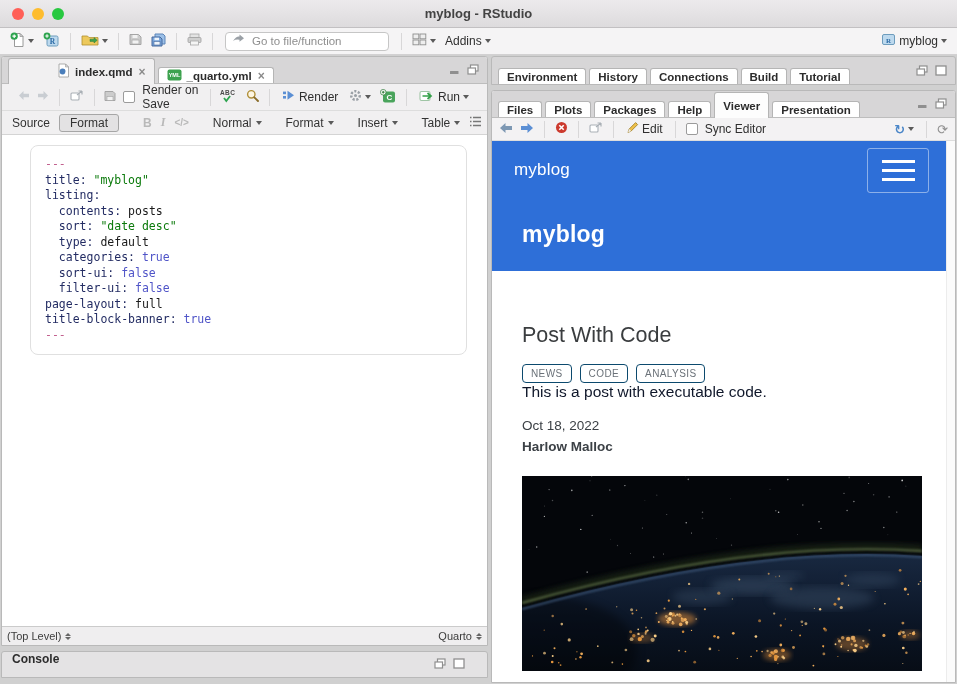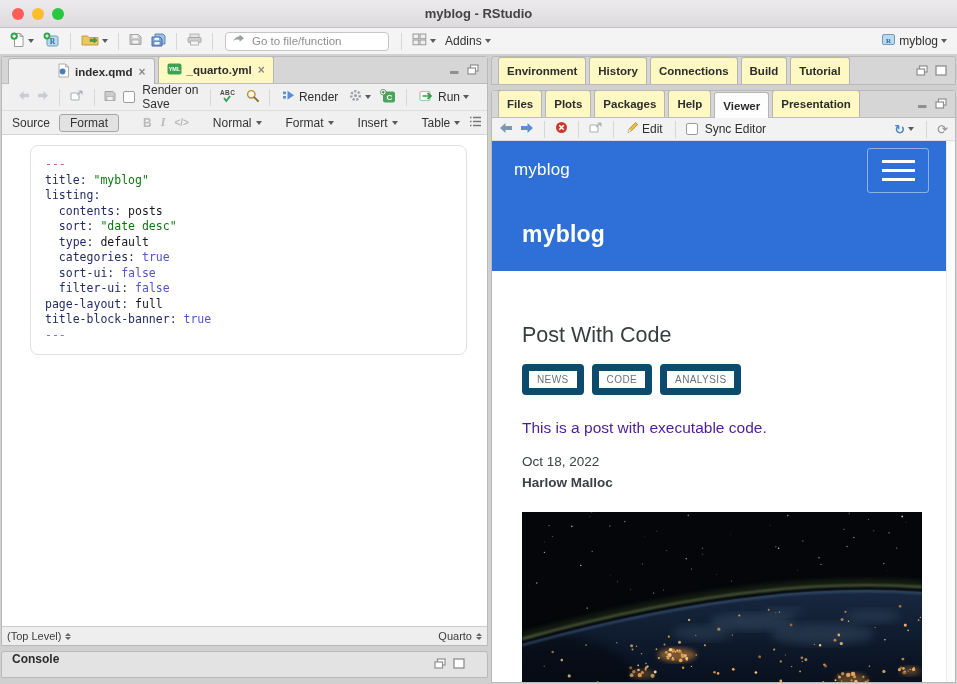--- a/index.html
+++ b/index.html
@@ -42,22 +42,22 @@
   .lbl{font-size:12px;color:#2f2f2f;}
 
   
   .workspace{flex:1;display:flex;gap:3px;padding:1px 1px 0 1px;min-height:0;background:#d0d0d0;}
   .left-col{width:487px;flex:0 0 487px;display:flex;flex-direction:column;gap:5px;padding-bottom:6px;min-height:0;}
   .right-col{flex:1;display:flex;flex-direction:column;gap:5px;min-width:0;padding-bottom:1px;border-radius:19px;}
   .pane{background:#fff;border:1px solid #b9b9b9;border-radius:3px 3px 0 0;}
 
   
   .tabstrip{height:27px;flex:0 0 27px;background:#d7d6d7;display:flex;align-items:flex-end;padding:0 0 0 6px;border-bottom:1px solid #bdbdbd;}
-  .tab{height:27px;display:flex;align-items:center;gap:5px;padding:0 8px;font-size:11.5px;font-weight:600;color:#2c2c2c;
-    border:1px solid #b5b5b5;border-bottom:none;border-radius:3px 3px 0 0;background:#fef9c3;margin-right:3px;}
+  .tab{height:16px;display:flex;align-items:center;gap:5px;padding:0 8px;font-size:11.5px;font-weight:600;color:#2c2c2c;
+    border:1px solid #b5b5b5;border-bottom:none;border-radius:3px 3px 0 0;background:#ffffff;margin-right:3px;}
   .tab.active{background:#f1f0f1;height:26px;margin-bottom:-1px;position:relative;z-index:2;padding-left:48px;}
   .tab.active-white{background:#fdfdfd;height:26px;margin-bottom:-1px;position:relative;z-index:2;}
   .tab-close{font-size:12px;color:#8a8a8a;line-height:1;margin-left:1px;}
   .win-btns{margin-left:auto;display:flex;gap:7px;align-items:center;padding:0 8px;height:100%;}
 
   
   .editor-pane{flex:1;display:flex;flex-direction:column;min-height:0;overflow:hidden;}
   .ed-toolbar{height:27px;flex:0 0 27px;background:#f1f0f1;border-bottom:1px solid #dddddd;
     display:flex;align-items:center;gap:7px;padding:0 16px;font-size:12px;color:#2f2f2f;}
   .cb{width:12px;height:12px;border:1px solid #9b9b9b;border-radius:2px;background:#fff;flex:0 0 12px;}
@@ -108,22 +108,22 @@
   .site-banner{height:130px;background:var(--banner-blue);position:relative;color:#fff;}
   .nav-title{position:absolute;left:22px;top:19px;font-size:17px;font-weight:300;letter-spacing:.2px;}
   .hamburger{position:absolute;right:17px;top:7px;width:62px;height:45px;border:1px solid rgba(255,255,255,.45);
     border-radius:3px;display:flex;flex-direction:column;justify-content:center;align-items:center;gap:6px;}
   .hamburger i{width:33px;height:3px;background:#fff;display:block;}
   .banner-title{position:absolute;left:30px;top:80px;font-size:23px;font-weight:700;letter-spacing:.2px;}
 
   .site-content{padding:52px 0 0 30px;}
   .post-title{margin:0;font-size:21.5px;font-weight:400;color:#3a3d3f;}
   .badges{margin-top:16px;display:flex;gap:8px;}
-  .badge{border:7px solid #0c4a6e;border-radius:4px;padding:3px 8px;font-size:10px;color:#6a7178;letter-spacing:.4px;}
-  .desc{margin-top:24px;font-size:15.5px;color:#4c1d95;}
+  .badge{border:1px solid #0c4a6e;border-radius:4px;padding:3px 8px;font-size:10px;color:#6a7178;letter-spacing:.4px;}
+  .desc{margin-top:0;font-size:15.5px;color:#0f172a;}
   .meta-date{margin-top:17px;font-size:13.5px;color:#3c4146;}
   .meta-author{margin-top:6px;font-size:13.5px;color:#3c4146;font-weight:bold;}
   .earth{margin-top:22px;width:400px;height:195px;background:#04060a;}
   .earth svg{display:block;}
 </style>
 </head>
 <body>
 
 <div class="window">
 

